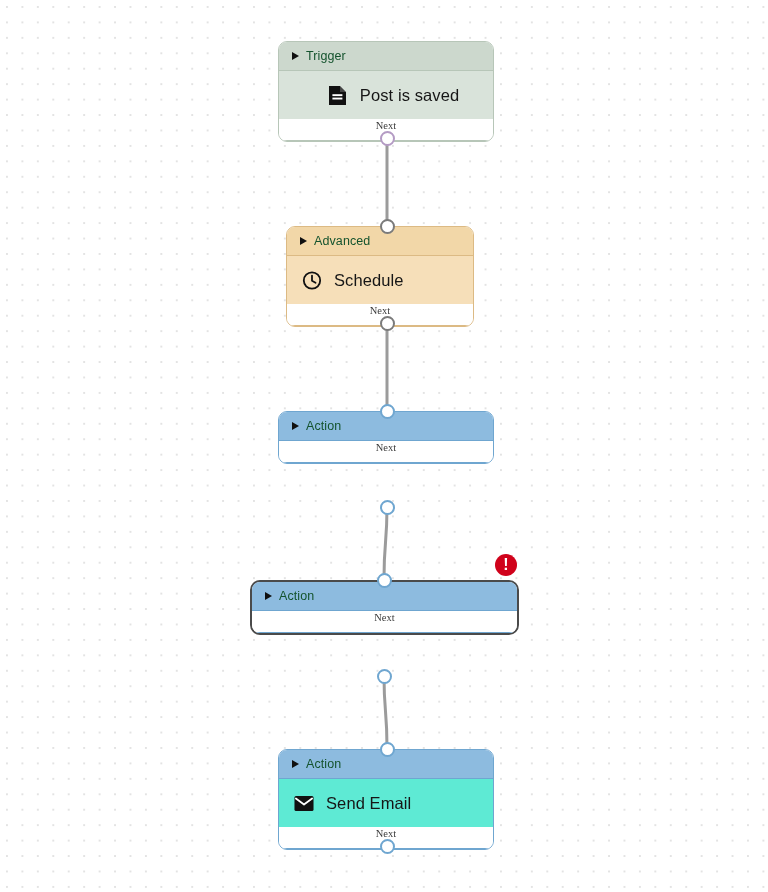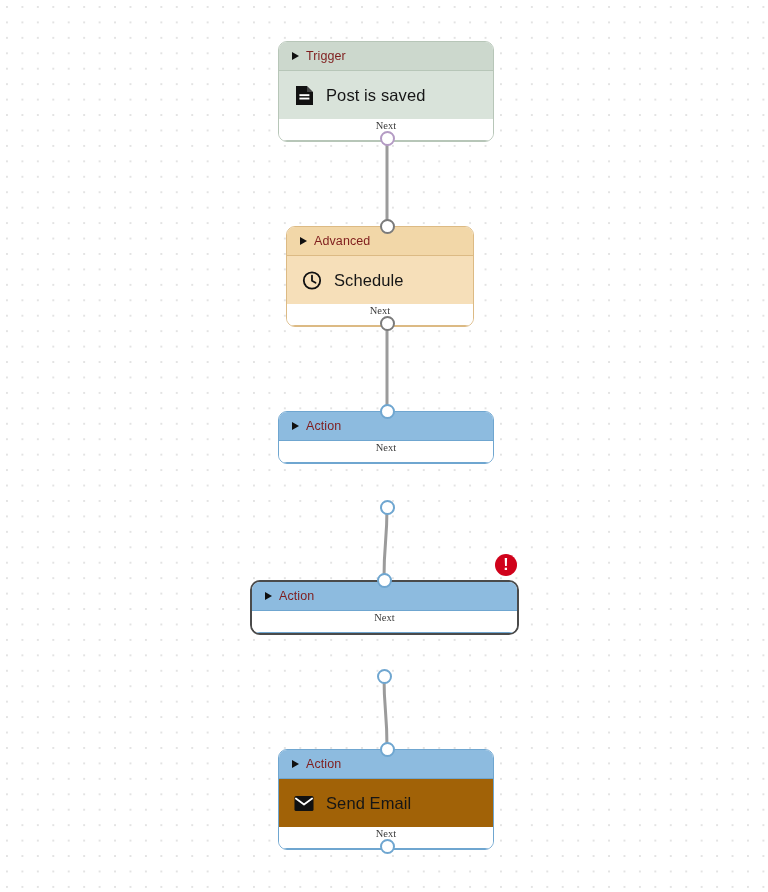--- a/index.html
+++ b/index.html
@@ -47,21 +47,21 @@
     border: 2px solid #4a4a4a;
     border-radius: 10px;
   }
 
   .node-header {
     height: 28px;
     display: flex;
     align-items: center;
     padding-left: 13px;
     font-size: 12.5px;
-    color: #7f1d1d;
+    color: #14532d;
     letter-spacing: 0.1px;
   }
   .node-header .caret {
     width: 0; height: 0;
     border-left: 7px solid #101010;
     border-top: 4.6px solid transparent;
     border-bottom: 4.6px solid transparent;
     margin-right: 7px;
     flex: none;
   }
@@ -155,21 +155,21 @@
       <path d="M 387 507 C 387 542.5, 384 542.5, 384 578" fill="none" stroke="#9b9b9b" stroke-width="3" stroke-linecap="round"></path>
       <path d="M 384 676 C 384 711.5, 387 711.5, 387 747" fill="none" stroke="#9b9b9b" stroke-width="3" stroke-linecap="round"></path>
     </svg>
 
 <div class="node" style="left: 278px; top: 41px; width: 216px; border-color: rgb(183, 198, 184);">
       <div class="node-header" style="background: rgb(204, 216, 205);">
         <span class="caret"></span>
         <span>Trigger</span>
       </div>
       <div class="node-divider" style="background: rgb(183, 198, 184);"></div>
-      <div class="node-body" style="background: rgb(217, 227, 218);">
+      <div class="node-body" style="background: rgb(217, 227, 218); justify-content: center;">
         <span class="node-icon">
           <svg width="19" height="21" viewBox="0 0 19 21">
             <path d="M1 1 H12 L18 7 V20 H1 Z" fill="#111111"></path>
             <rect x="4.4" y="9.2" width="10" height="1.9" fill="#ffffff"></rect>
             <rect x="4.4" y="12.6" width="10" height="1.9" fill="#ffffff"></rect>
             <path d="M12 1 L18 7 H12 Z" fill="#ffffff" opacity="0.22"></path>
           </svg>
         </span>
         <span class="node-title">Post is saved</span>
       </div>
@@ -219,21 +219,21 @@
         <span class="next-label">Next</span>
         <div class="footer-rule" style="background: rgb(111, 166, 208);"></div>
       </div>
     </div>
     <div class="node" style="left: 278px; top: 749px; width: 216px; border-color: rgb(111, 166, 208);">
       <div class="node-header" style="background: rgb(141, 187, 223);">
         <span class="caret"></span>
         <span>Action</span>
       </div>
       <div class="node-divider" style="background: rgb(111, 166, 208);"></div>
-      <div class="node-body" style="background: #a16207;">
+      <div class="node-body" style="background: #5eead4;">
         <span class="node-icon">
           <svg width="21" height="17" viewBox="0 0 21 17">
             <rect x="0.5" y="0.5" width="20" height="16" rx="1.6" fill="#111111"></rect>
             <path d="M2 3.2 L10.5 9.6 L19 3.2" fill="none" stroke="#ffffff" stroke-width="1.9" stroke-linecap="round" stroke-linejoin="round"></path>
           </svg>
         </span>
         <span class="node-title">Send Email</span>
       </div>
       <div class="node-footer">
         <span class="next-label">Next</span>

